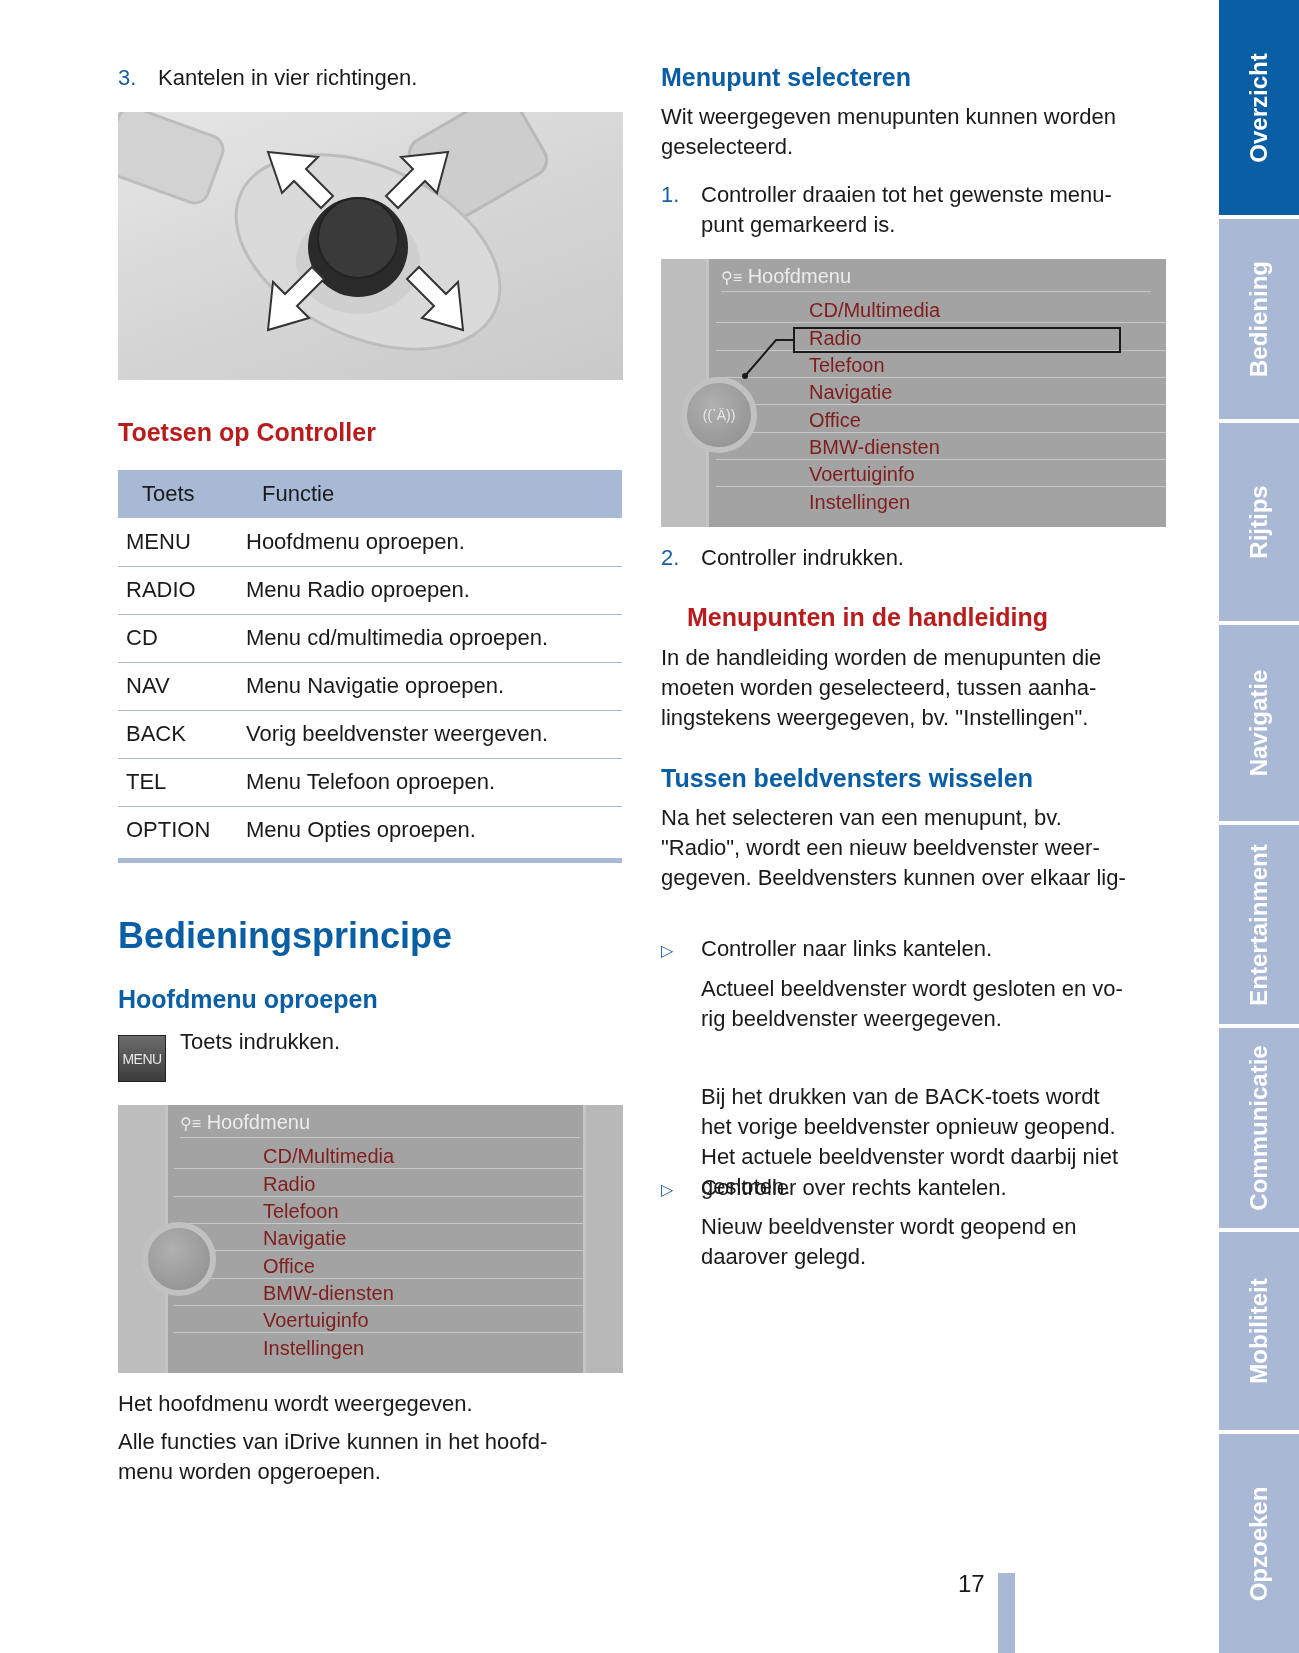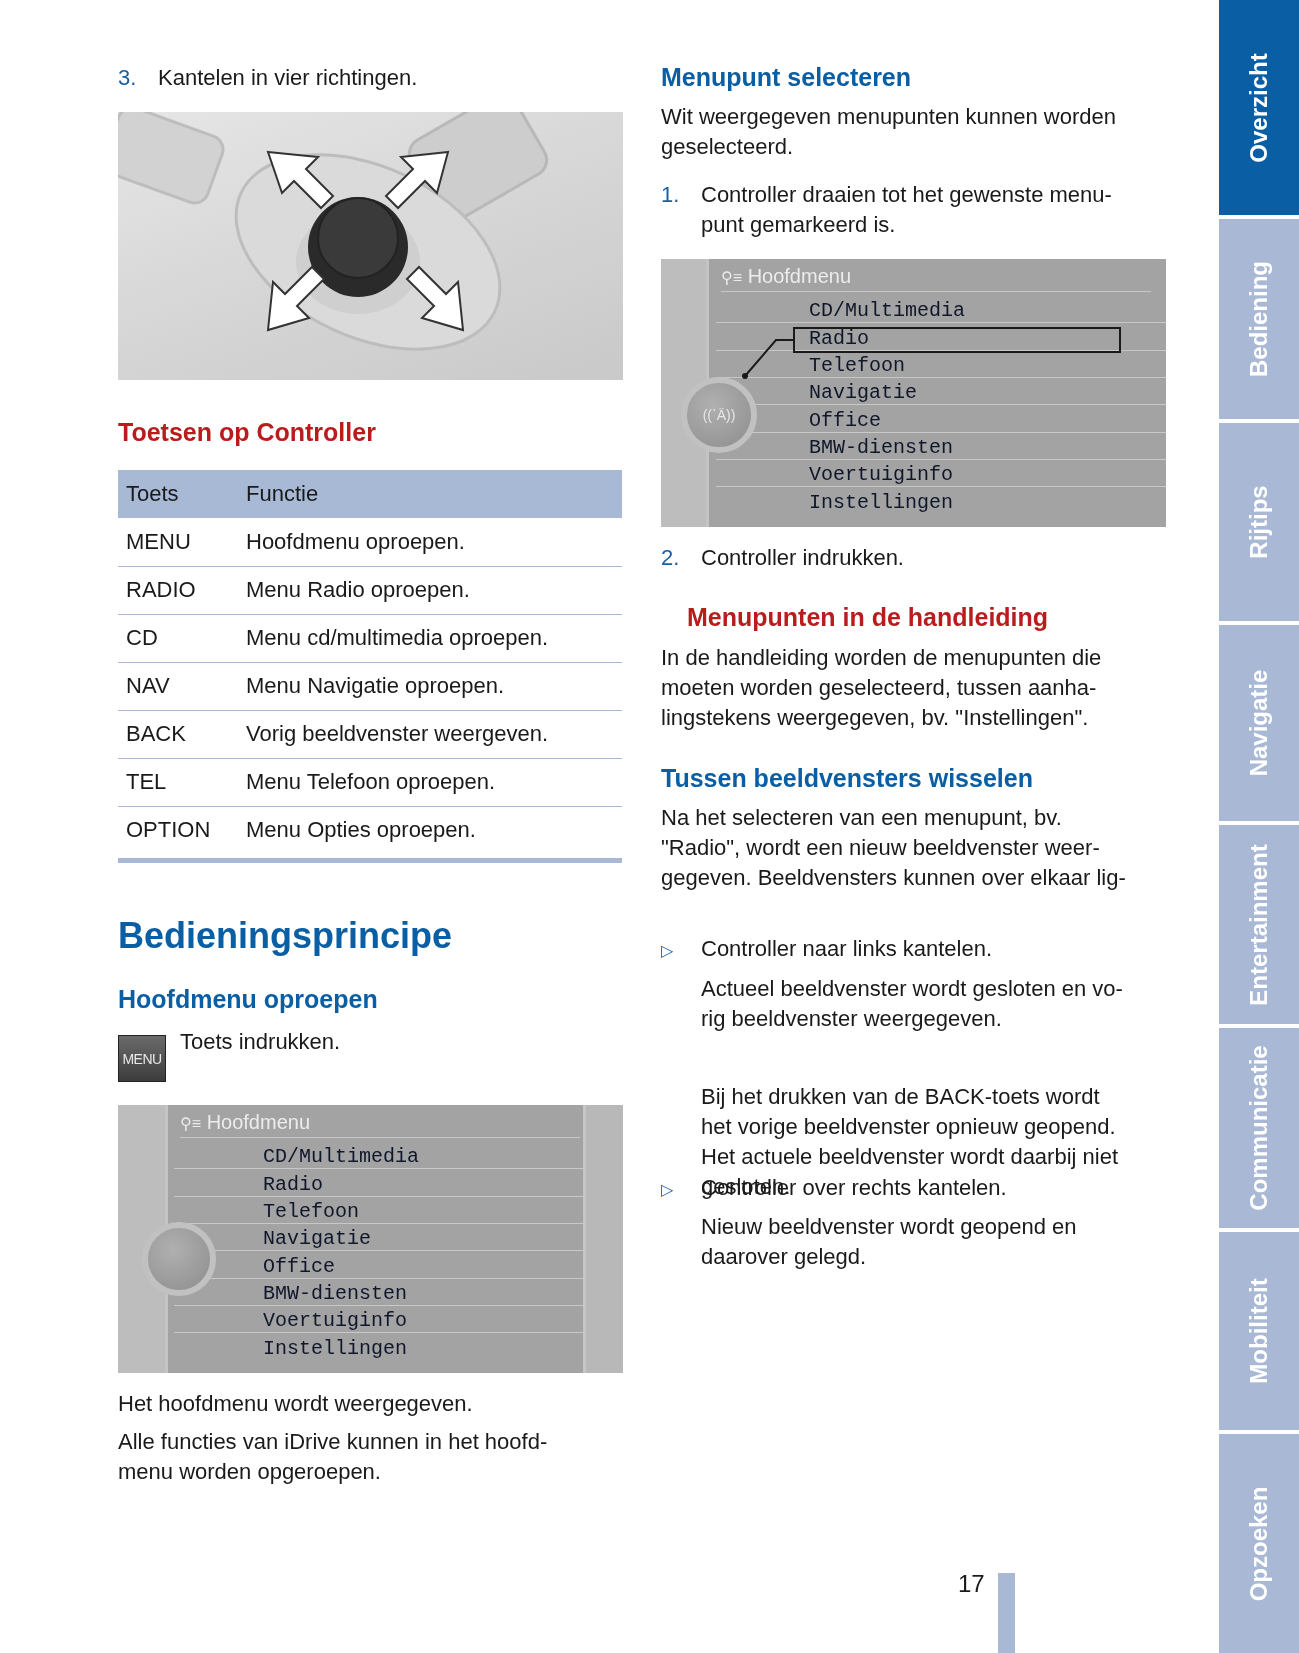--- a/index.html
+++ b/index.html
@@ -10,33 +10,33 @@
   .num { color: #1b5fa0; display: inline-block; width: 40px; }
   .h-blue { color: #0a5ea4; font-weight: bold; font-size: 25px; }
   .h-light { color: #b91c1c; font-weight: bold; font-size: 25px; }
   .h-big { color: #0a5ea4; font-weight: bold; font-size: 36px; }
 
   
   .ctrl-img { left: 118px; top: 112px; width: 505px; height: 268px; background: linear-gradient(160deg, #e6e6e6 0%, #d6d6d6 50%, #c9c9c9 100%); overflow: hidden; }
 
   
   .tbl { left: 118px; top: 470px; width: 504px; border-collapse: collapse; font-size: 22px; }
-  .tbl th { background: #a8b9d6; text-align: left; font-weight: normal; height: 48px; padding-left: 8px; }
+  .tbl th { background: #a8b9d6; text-align: left; font-weight: normal; height: 48px; padding-left: 24px; }
   .tbl td { height: 48px; padding-left: 8px; border-bottom: 1.5px solid #a8b9d6; }
   .tbl td.k { width: 120px; }
   .tbl-bottom { left: 118px; top: 858px; width: 504px; height: 5px; background: #a8b9d6; }
 
   
   .menu-key { left: 118px; top: 1035px; width: 48px; height: 47px; background: linear-gradient(#6b6b6b, #3c3c3c); border: 1px solid #222; color: #e8e8e8; font-size: 14px; display: flex; align-items: center; justify-content: center; letter-spacing: -0.5px; }
 
   
   .screen { background: #a3a3a3; overflow: hidden; }
   .screen .bezel-l { position: absolute; top: -20px; bottom: -20px; border-right: 3px solid #c4c4c4; border-radius: 0 0 0 0; background: #bdbdbd; }
   .screen .title { position: absolute; color: #ececec; font-size: 20px; }
-  .screen .item { position: absolute; color: #0f172a; font-size: 20px; border-bottom: 1.5px solid #c8c8c8; font-family: Liberation Mono, monospace; }
+  .screen .item { position: absolute; color: #7f1d1d; font-size: 20px; border-bottom: 1.5px solid #c8c8c8; }
   .screen .circle { position: absolute; border-radius: 50%; background: radial-gradient(circle at 40% 35%, #b0b0b0, #8d8d8d); border: 6px solid #c1c1c1; }
 
   
   .tabs { left: 1219px; top: 0; width: 80px; height: 1653px; }
   .tab { position: absolute; left: 0; width: 80px; background: #a9b8d5; display: flex; align-items: center; justify-content: center; }
   .tab.active { background: #0a5ea4; }
   .tab span { transform: rotate(-90deg); color: #ffffff; font-weight: bold; font-size: 24px; white-space: nowrap; }
 
   .bullet { color: #1b5fa0; display: inline-block; width: 40px; font-size: 16px; }
   .page-num { left: 958px; top: 1570px; font-size: 24px; }

